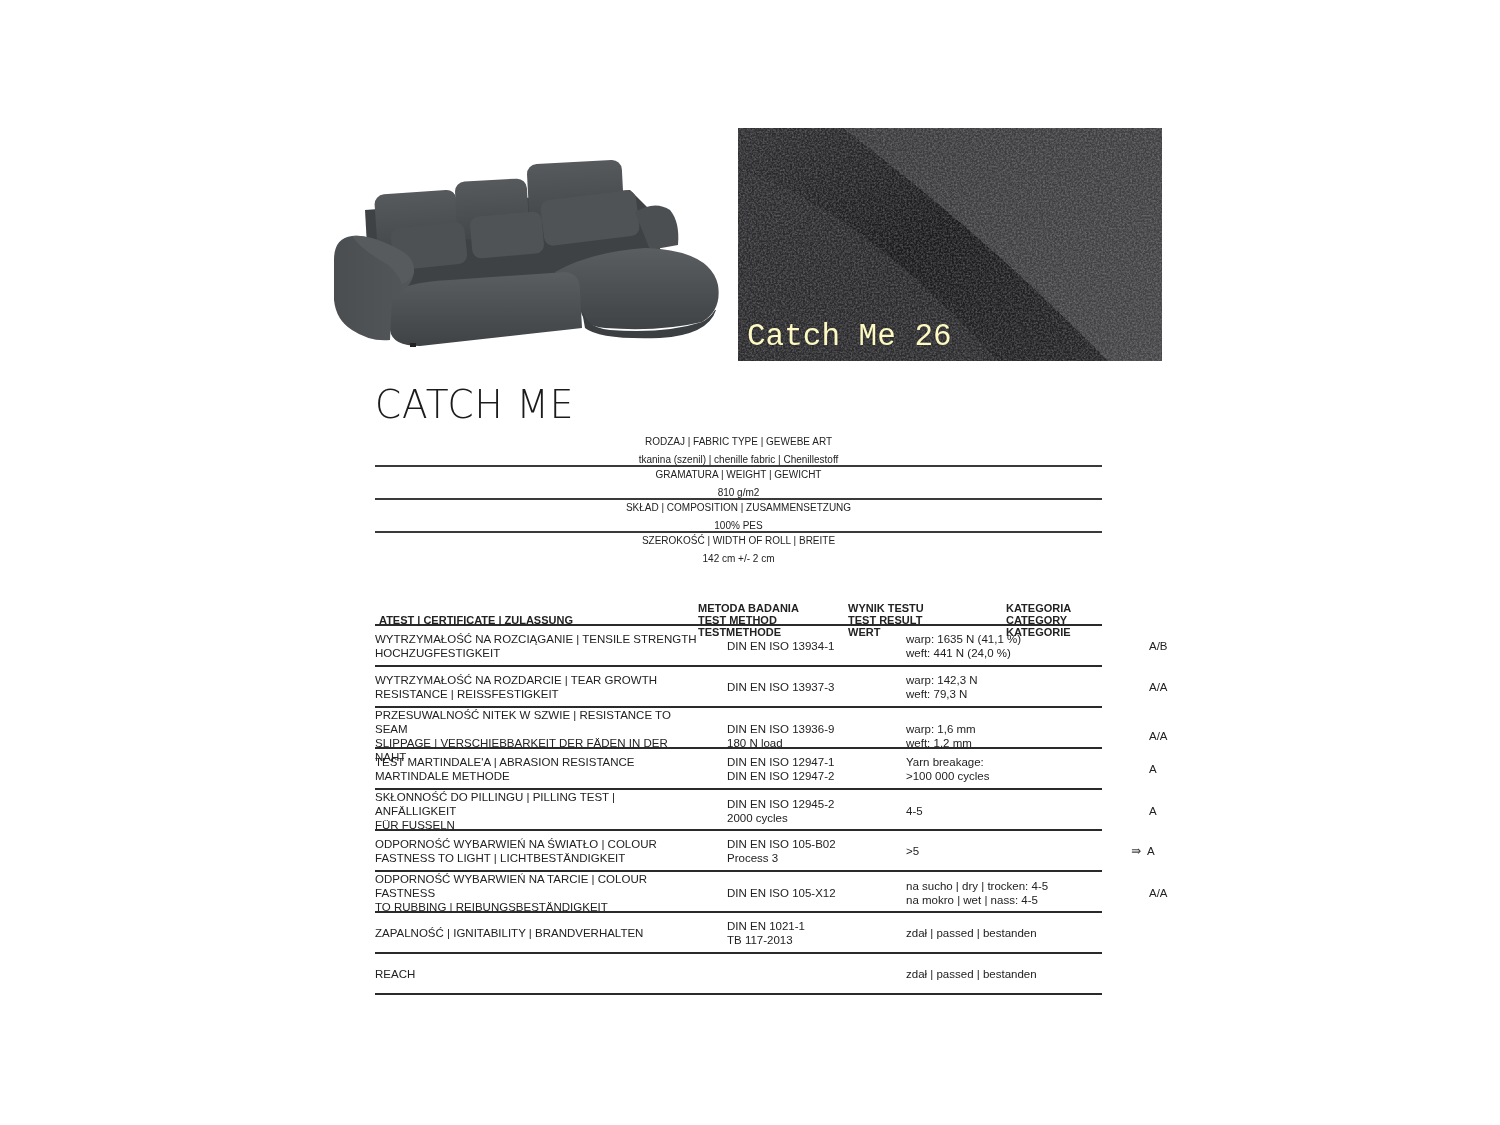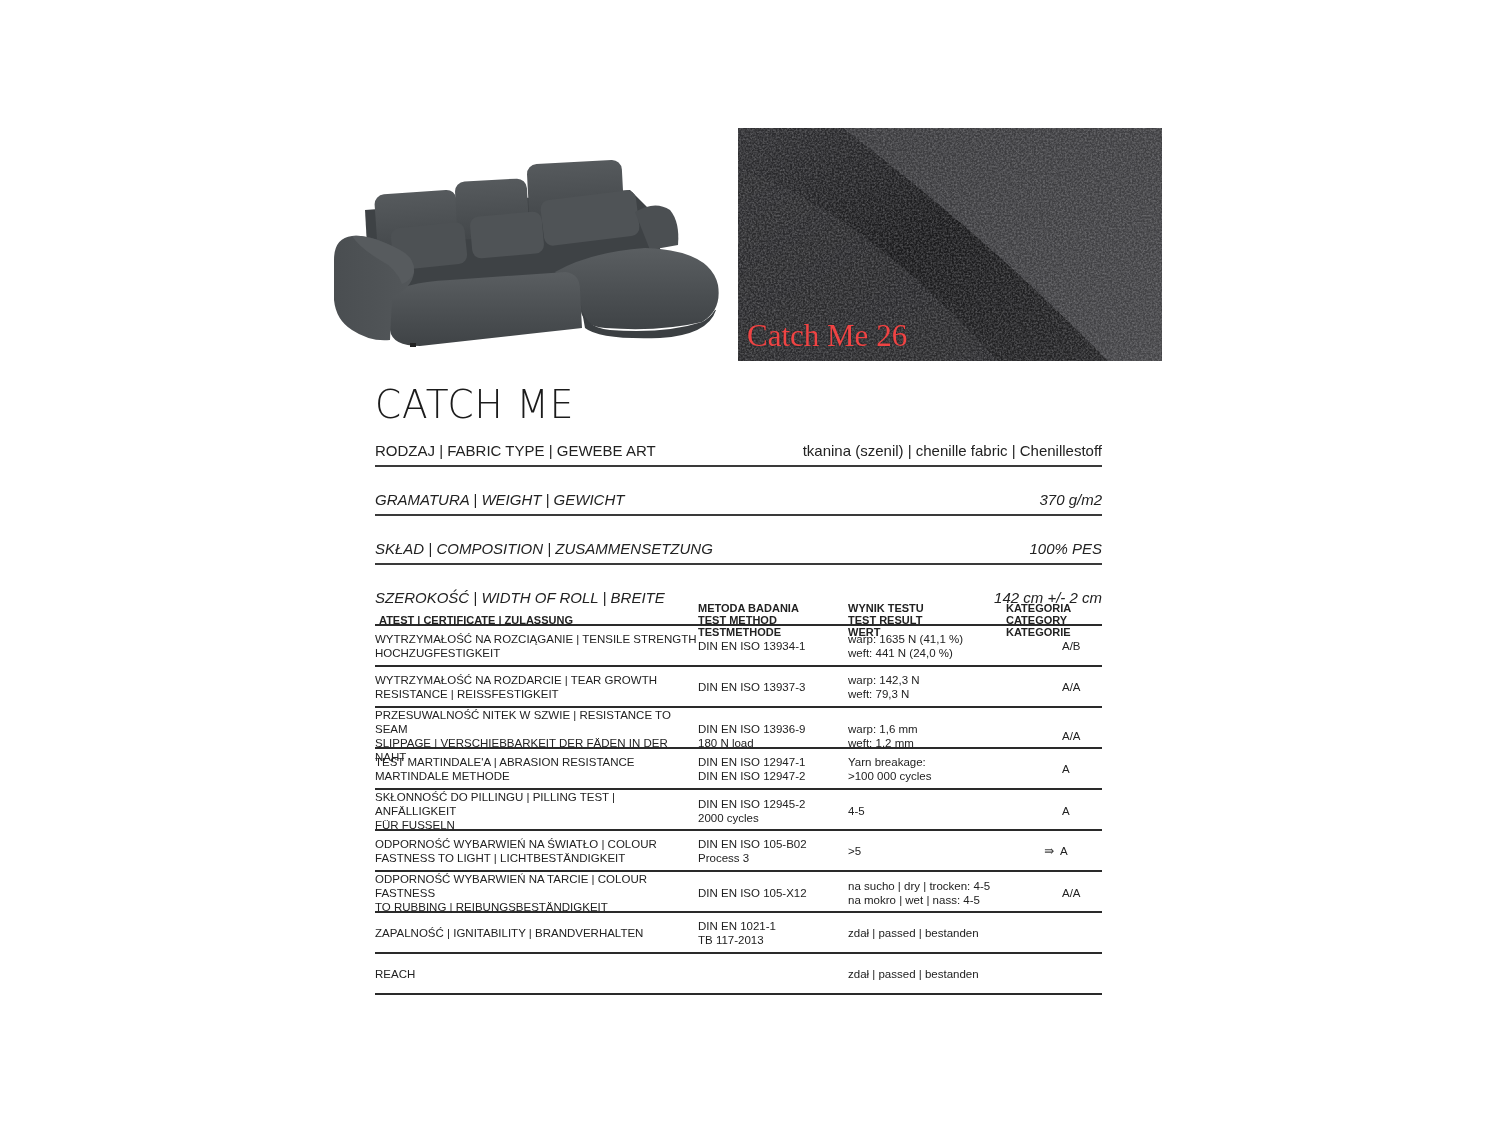--- a/index.html
+++ b/index.html
@@ -29,22 +29,22 @@
       width: 424px;
       height: 233px;
       overflow: hidden;
       background: #2c2c2e;
     }
     .swatch svg { display: block; }
     .swatch-label {
       position: absolute;
       left: 9px;
       bottom: 7px;
-      color: #ef4444;
-      font-family: Liberation Serif, serif;
+      color: #fef9c3;
+      font-family: Liberation Mono, monospace;
       font-size: 31px;
       font-weight: normal;
       letter-spacing: 0px;
       text-shadow: 0 0 2px rgba(0,0,0,0.4);
     }
     .title {
       position: absolute;
       left: 375px;
       top: 382px;
       font-size: 39px;
@@ -63,27 +63,28 @@
       left: 375px;
       top: 434px;
       width: 727px;
     }
     .spec-row {
       display: flex;
       justify-content: space-between;
       align-items: center;
       height: 31px;
       border-bottom: 2px solid #3a3a3a;
-      font-size: 15px;
+      font-size: 10px;
       color: #222;
+      flex-direction: column;
     }
     .spec-row:last-child {
       border-bottom: none;
     }
-    .spec-row + .spec-row { margin-top: 16px; font-style: italic; }
+    .spec-row + .spec-row { margin-top: 0; }
     .spec-label { padding-top: 2px; }
     .spec-value { padding-top: 2px; }
 
     .test-table {
       position: absolute;
       left: 375px;
       top: 576px;
       width: 727px;
       font-size: 11.5px;
       color: #222;
@@ -101,20 +102,21 @@
     .test-head .hcell-cert { padding-left: 4px; }
     .test-head .hcell { white-space: pre-line; margin-top: 26px; }
     .test-head .hcell-cat { padding-left: 0px; }
     .test-row {
       display: grid;
       grid-template-columns: 323px 150px 158px 96px;
       height: 39px;
       align-items: center;
       border-bottom: 2px solid #2a2a2a;
       line-height: 14px;
+      gap: 29px;
     }
     .test-row .cell { white-space: pre-line; }
     .test-row .cell-cat { padding-left: 10px; display: flex; align-items: center; margin-left: 46px; }
     .arrow-icon {
       font-size: 12px;
       margin-left: -18px;
       margin-right: 6px;
       color: #444;
     }
   </style>
@@ -190,21 +192,21 @@
 
 <div class="title">CATCH ME</div>
 
 <div class="spec-table">
   <div class="spec-row">
     <span class="spec-label">RODZAJ | FABRIC TYPE | GEWEBE ART</span>
     <span class="spec-value">tkanina (szenil) | chenille fabric | Chenillestoff</span>
   </div>
   <div class="spec-row">
     <span class="spec-label">GRAMATURA | WEIGHT | GEWICHT</span>
-    <span class="spec-value">370  g/m2</span>
+    <span class="spec-value">810  g/m2</span>
   </div>
   <div class="spec-row">
     <span class="spec-label">SKŁAD | COMPOSITION | ZUSAMMENSETZUNG</span>
     <span class="spec-value">100% PES</span>
   </div>
   <div class="spec-row">
     <span class="spec-label">SZEROKOŚĆ | WIDTH OF ROLL | BREITE</span>
     <span class="spec-value">142 cm +/- 2 cm</span>
   </div>
 </div>

